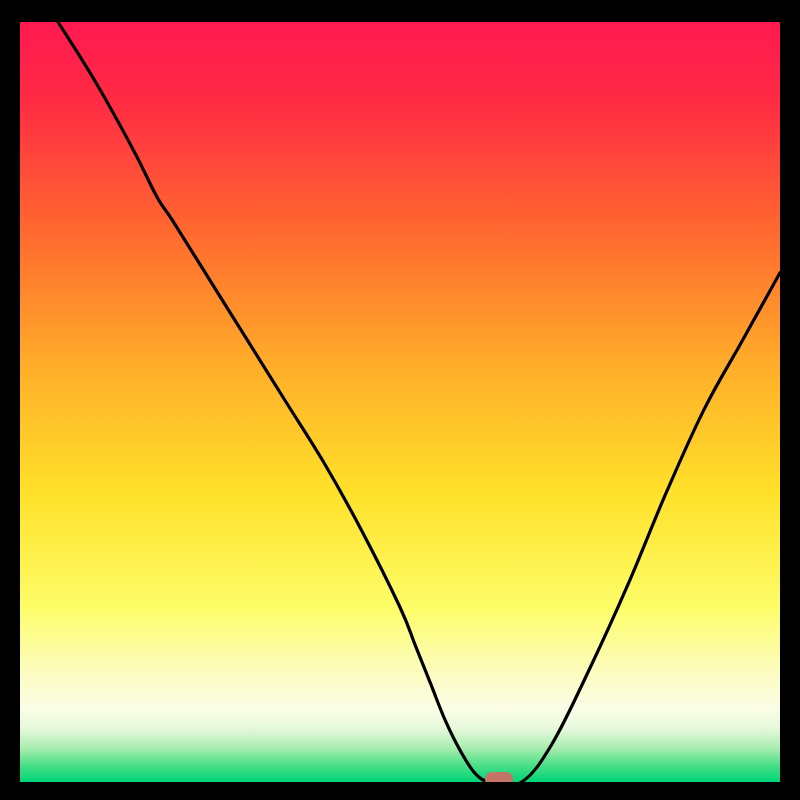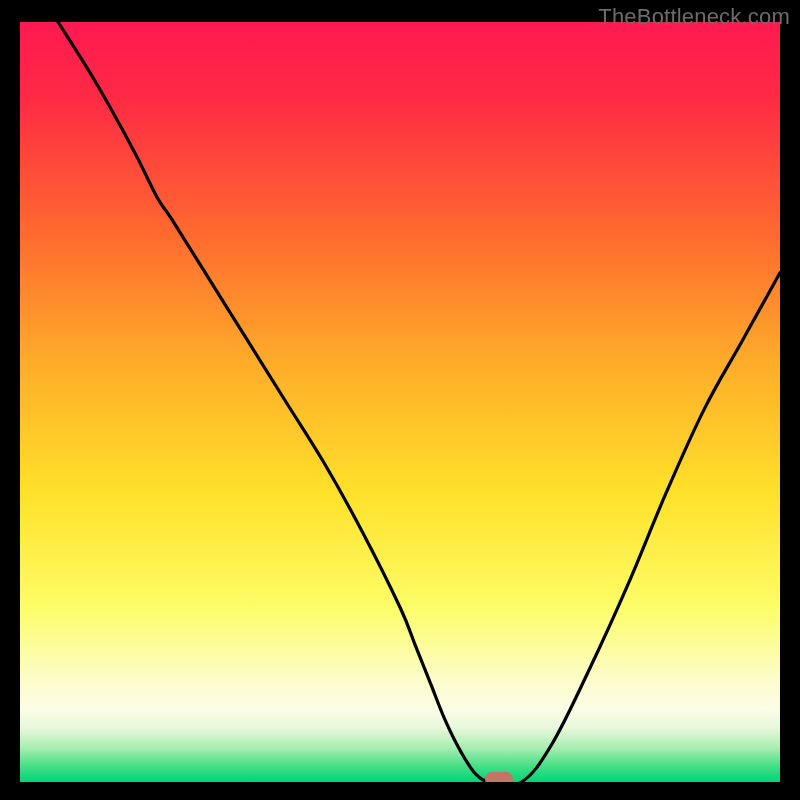--- a/index.html
+++ b/index.html
@@ -50,21 +50,20 @@
     background: #c77468;
     transform: translate(-50%, -50%);
     z-index: 15;
   }
 </style>
 </head>
 <body>
 
 <div class="frame">
 
-  <div class="watermark">TheBottleneck.com</div>
 
   <div class="plot-area">
     <svg class="plot-svg" viewBox="0 0 760 760" preserveAspectRatio="none">
       <defs>
         <linearGradient id="bg-grad" x1="0" y1="0" x2="0" y2="1">
         <stop offset="0%" stop-color="#ff1950"></stop>
             <stop offset="10%" stop-color="#ff2a44"></stop>
             <stop offset="28.000000000000004%" stop-color="#ff6a2f"></stop>
             <stop offset="46%" stop-color="#ffb029"></stop>
             <stop offset="62%" stop-color="#ffe12a"></stop>

